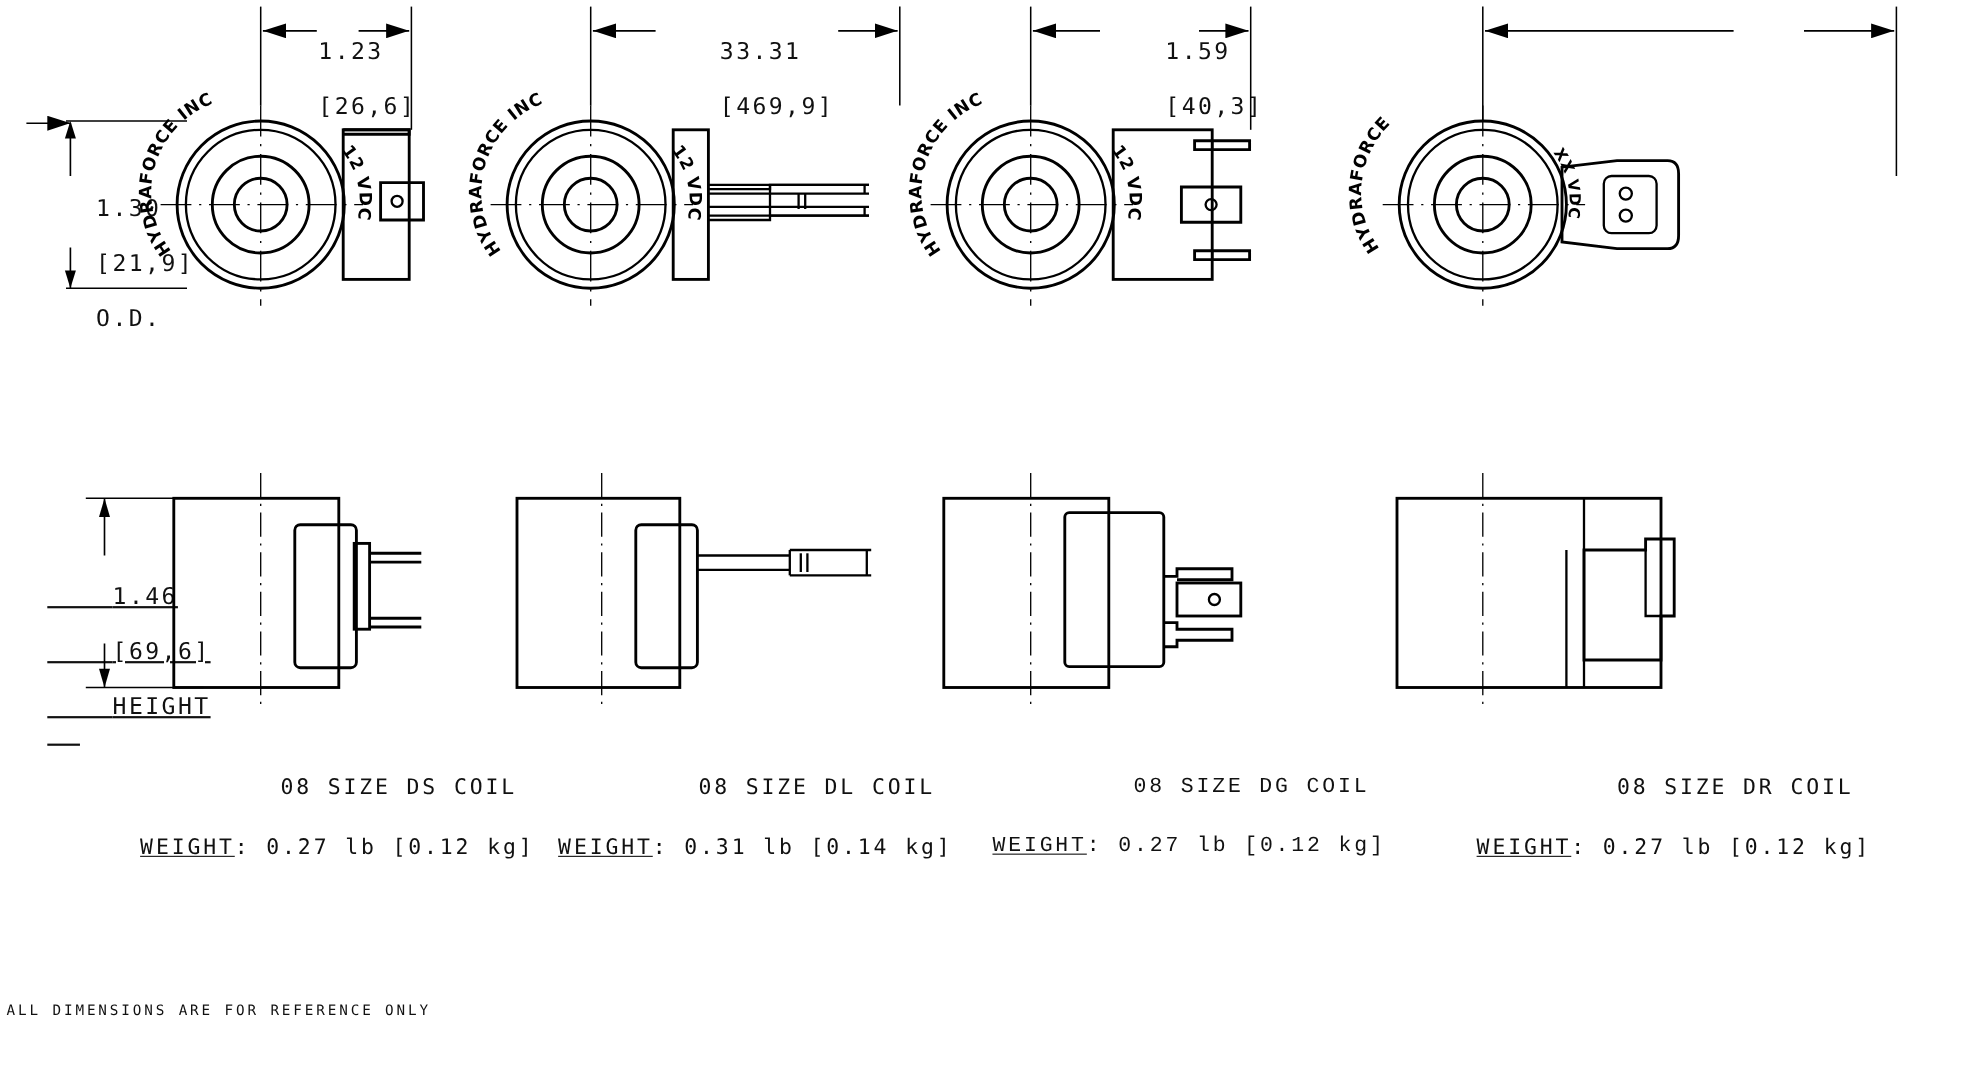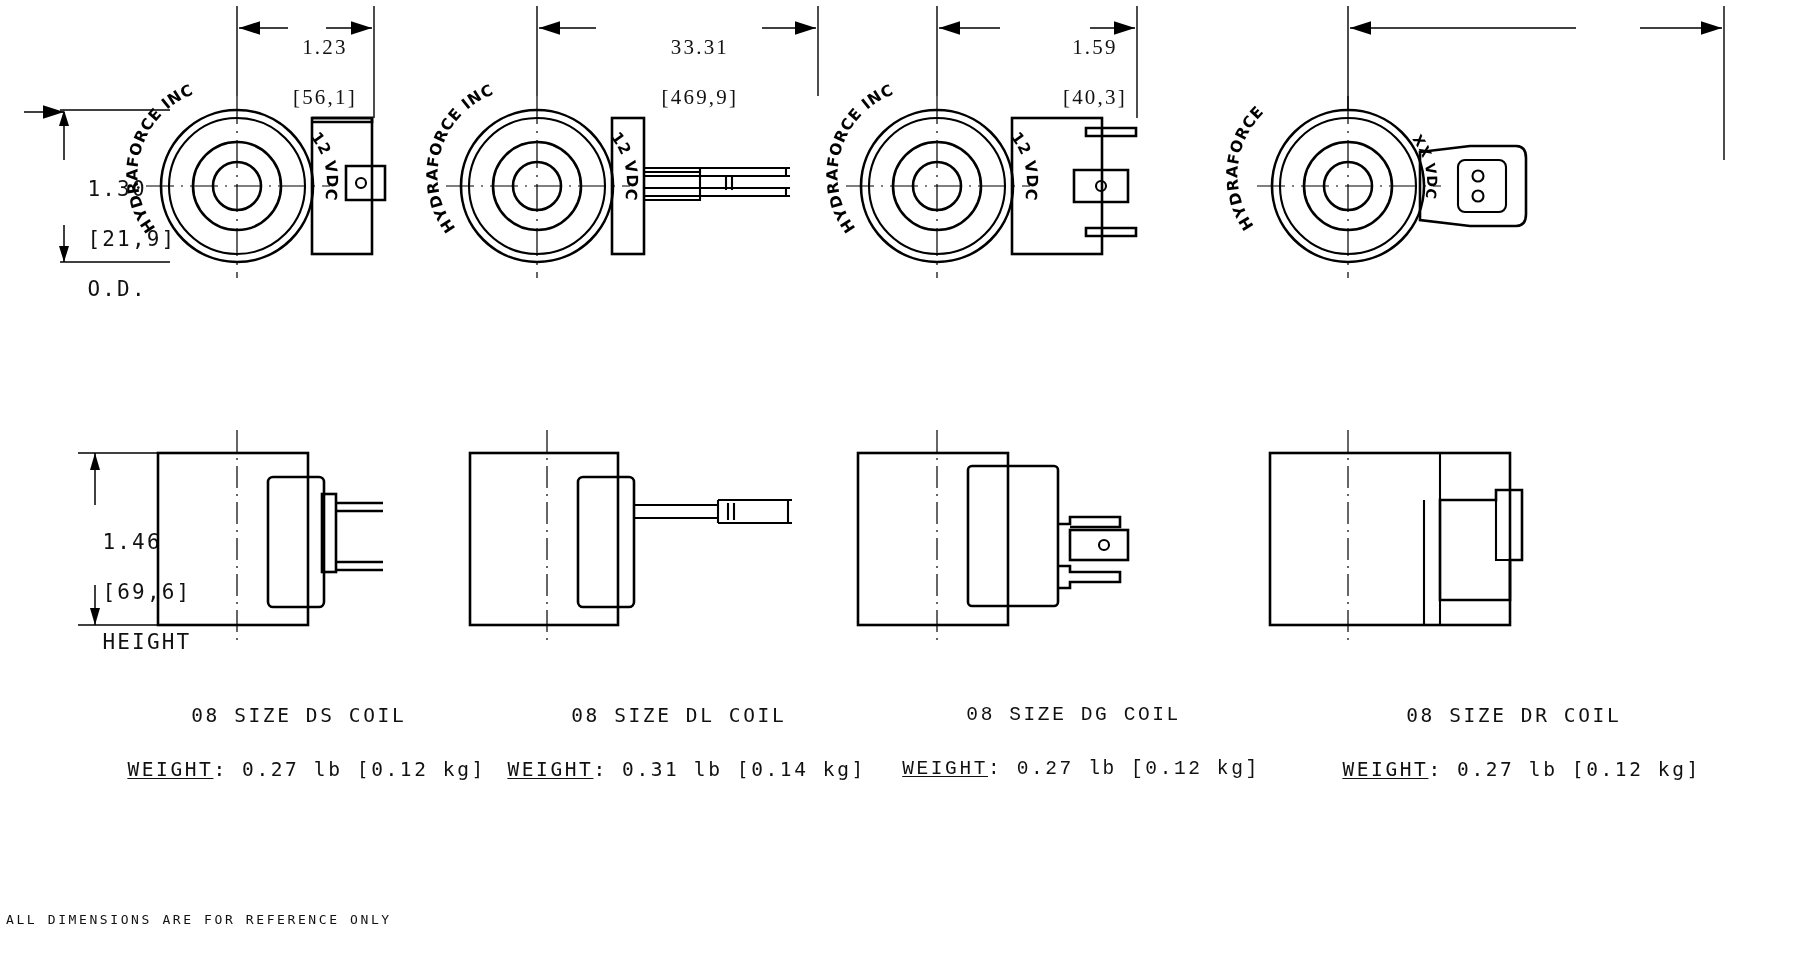--- a/index.html
+++ b/index.html
@@ -1,20 +1,20 @@
 <!DOCTYPE html>
 <html><head>
 <meta charset="utf-8">
 <style>
   html,body{margin:0;padding:0;background:#fff;}
   body{width:1805px;height:970px;position:relative;font-family:"DejaVu Sans Mono","Liberation Mono",monospace;color:#1a1a1a;overflow:hidden;}
   .stage{position:absolute;inset:0;}
   .dimtext{position:absolute;font-size:21px;letter-spacing:2.2px;line-height:25px;white-space:pre;color:#111;}
-  .dimtext.center{text-align:center;font-family:Liberation Serif, serif;}
-  .caption{position:absolute;font-size:19.5px;letter-spacing:2.6px;line-height:27px;white-space:pre;color:#111;text-align:center;}
+  .dimtext.center{}
+  .caption{position:absolute;font-size:19.5px;letter-spacing:2.6px;line-height:27px;white-space:pre;color:#111;text-align:right;}
   .caption u{text-decoration:underline;text-underline-offset:2px;}
   .footer{position:absolute;font-size:13px;letter-spacing:2.6px;white-space:pre;color:#111;}
   svg{position:absolute;left:0;top:0;overflow:visible;}
   .ln{stroke:#000;fill:none;}
   .thick{stroke-width:2.6;}
   .med{stroke-width:2.1;}
   .thin{stroke-width:1.5;}
   .dash{stroke:#000;fill:none;stroke-width:1.2;stroke-dasharray:28 7 2 7;}
   .dash2{stroke:#000;fill:none;stroke-width:1.2;stroke-dasharray:22 6 2 6;}
   .ext{stroke:#000;fill:none;stroke-width:1.4;}
@@ -22,41 +22,41 @@
   .curvetext{font-family:"DejaVu Sans","Liberation Sans",sans-serif;font-size:15.5px;font-weight:bold;letter-spacing:0.6px;fill:#000;}
   .curvetext.small{font-size:14px;}
 </style>
 </head>
 <body>
 
 <div class="stage">
 
   <div class="dimtext center" style="left:230px;top:10px;width:160px;">
     <span>1.23</span><br>
-    <span>[56,1]</span>
+    <span>[26,6]</span>
   </div>
 
   <div class="dimtext center" style="left:595px;top:10px;width:180px;">
     <span>33.31</span><br>
     <span>[469,9]</span>
   </div>
 
   <div class="dimtext center" style="left:1000px;top:10px;width:160px;">
     <span>1.59</span><br>
     <span>[40,3]</span>
   </div>
 
 
   <div class="dimtext" style="left:28px;top:152px;width:150px;">
     <span>1.30</span><br>
     <span>[21,9]</span><br>
     <span>O.D.</span>
   </div>
 
-  <div class="dimtext" style="left:43px;top:505px;width:160px;">
+  <div class="dimtext" style="left:43px;top:505px;width:160px;text-decoration:underline;">
     <span>1.46</span><br>
     <span>[69,6]</span><br>
     <span>HEIGHT</span>
   </div>
 
   <div class="caption" style="left:70px;top:675px;width:400px;">
     <span>08 SIZE DS COIL</span><br>
     <u>WEIGHT</u><span>: 0.27 lb [0.12 kg]</span>
   </div>
 

